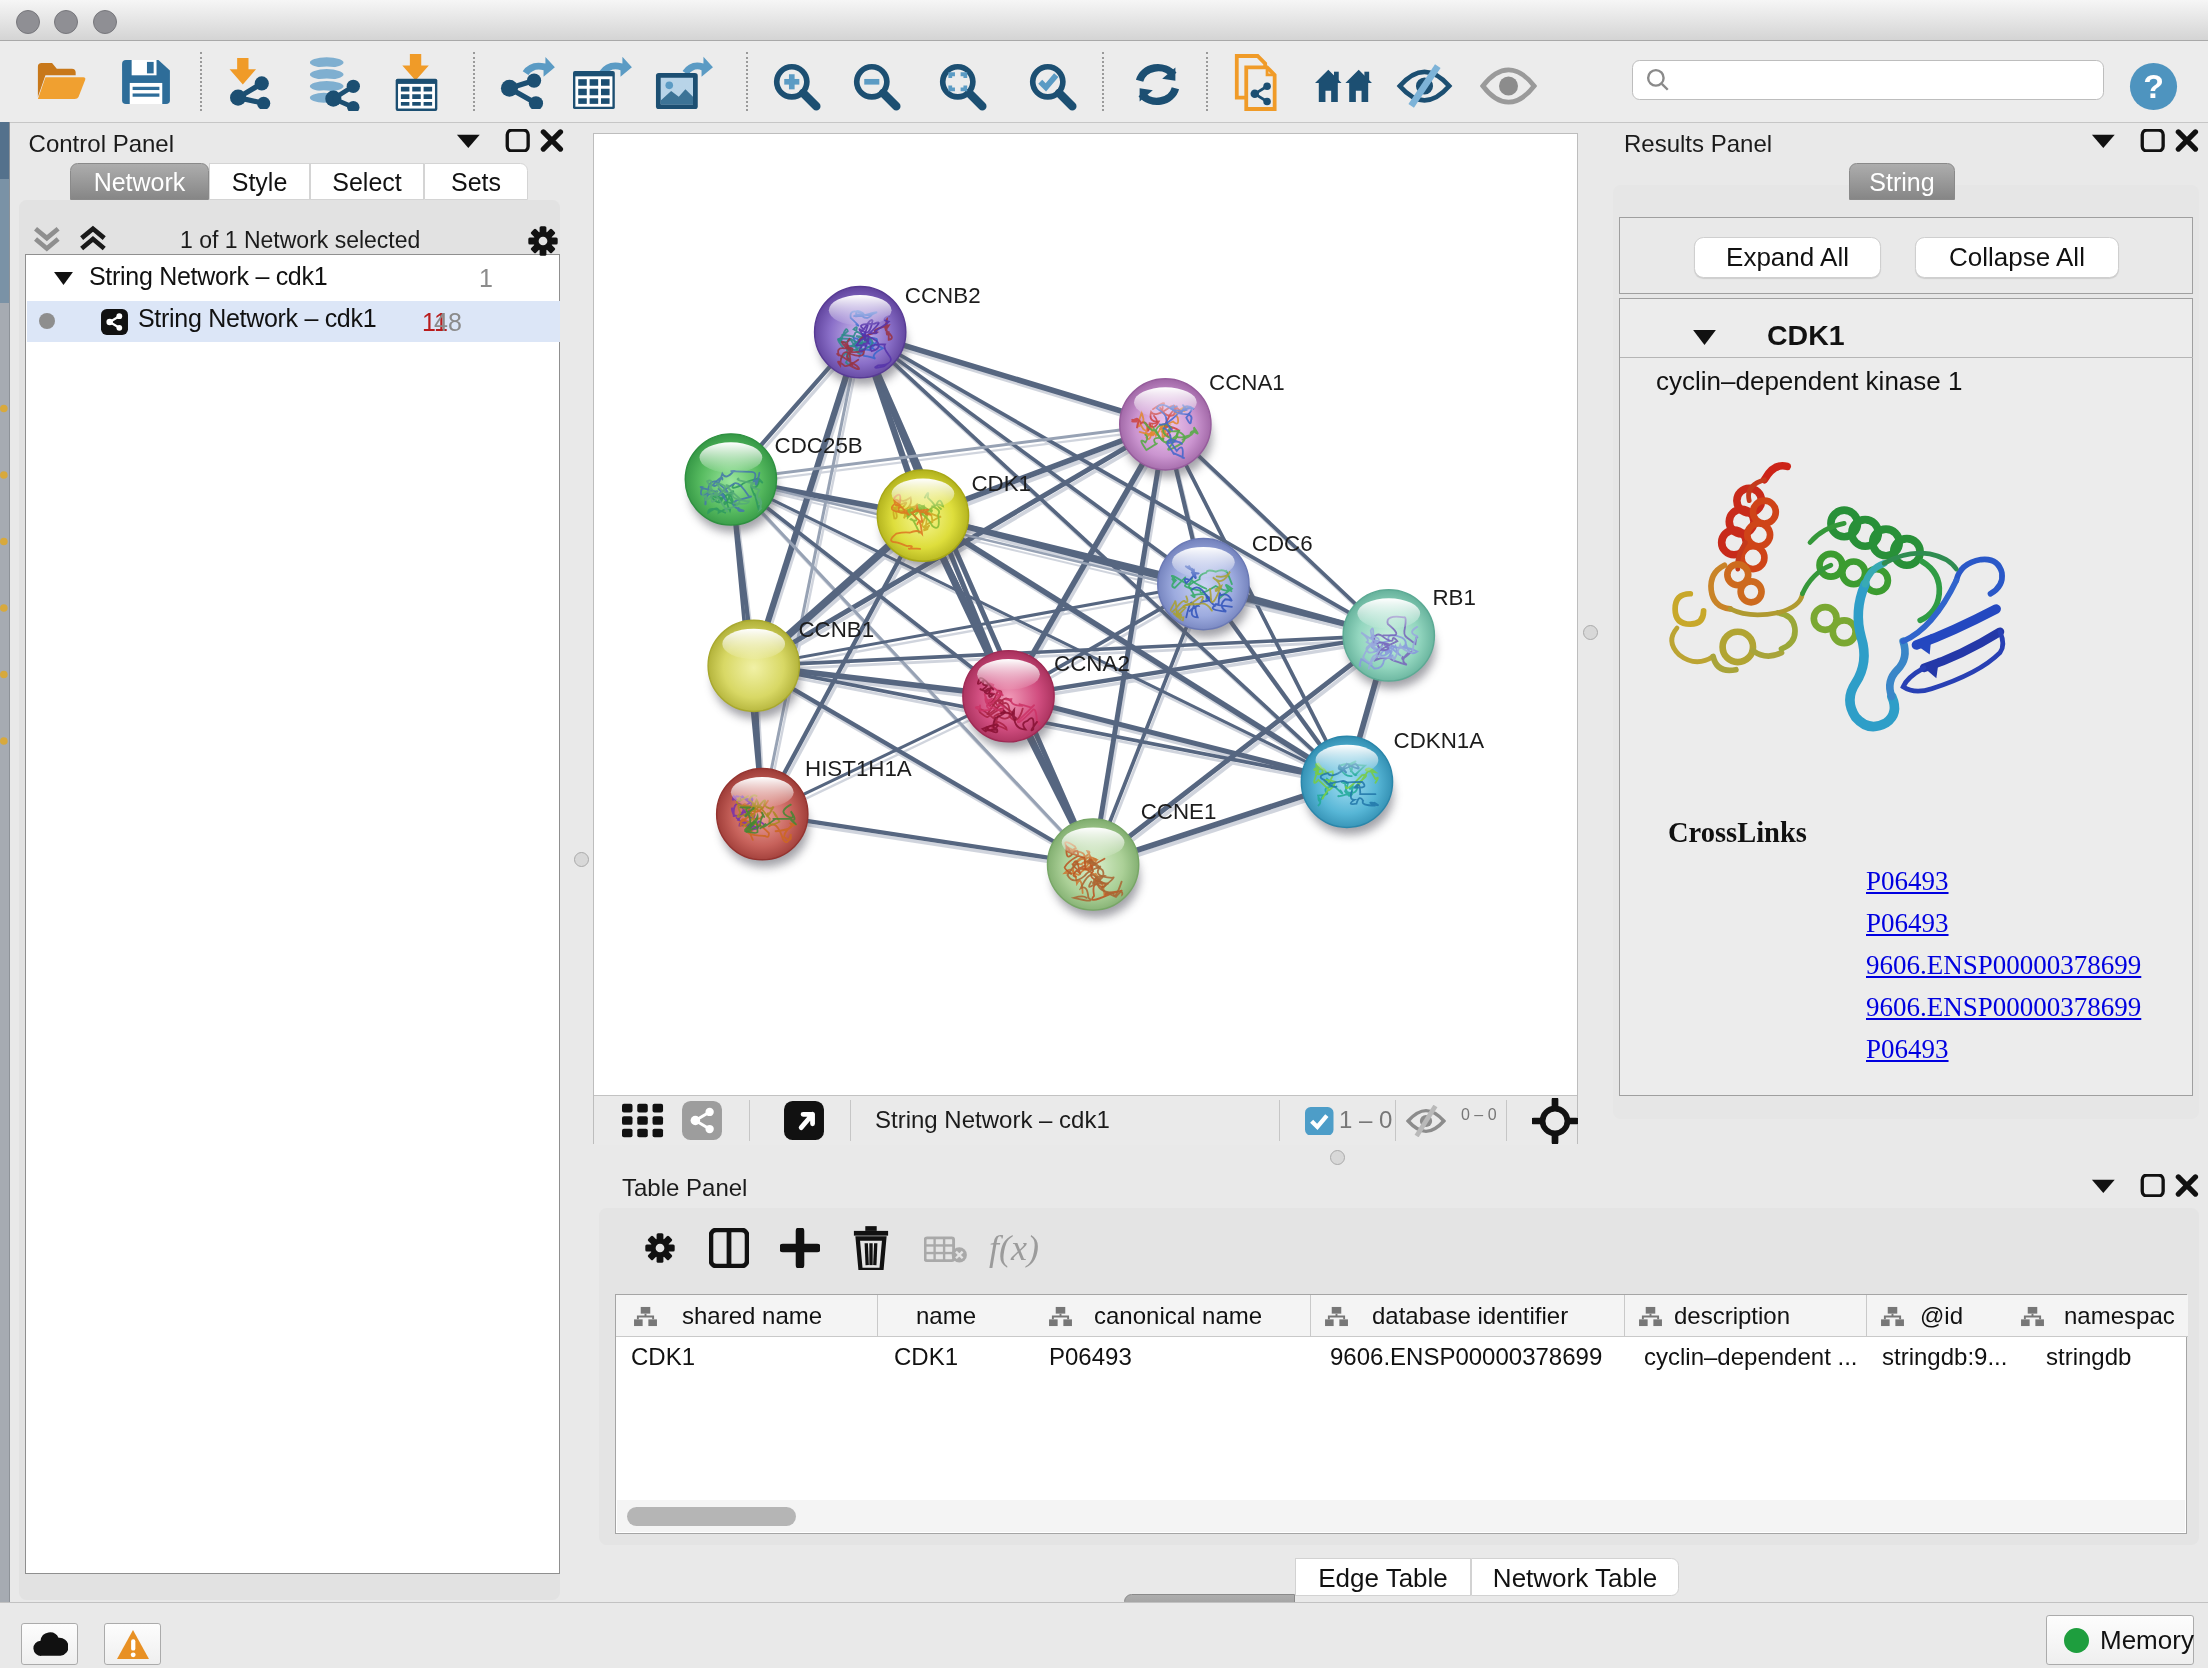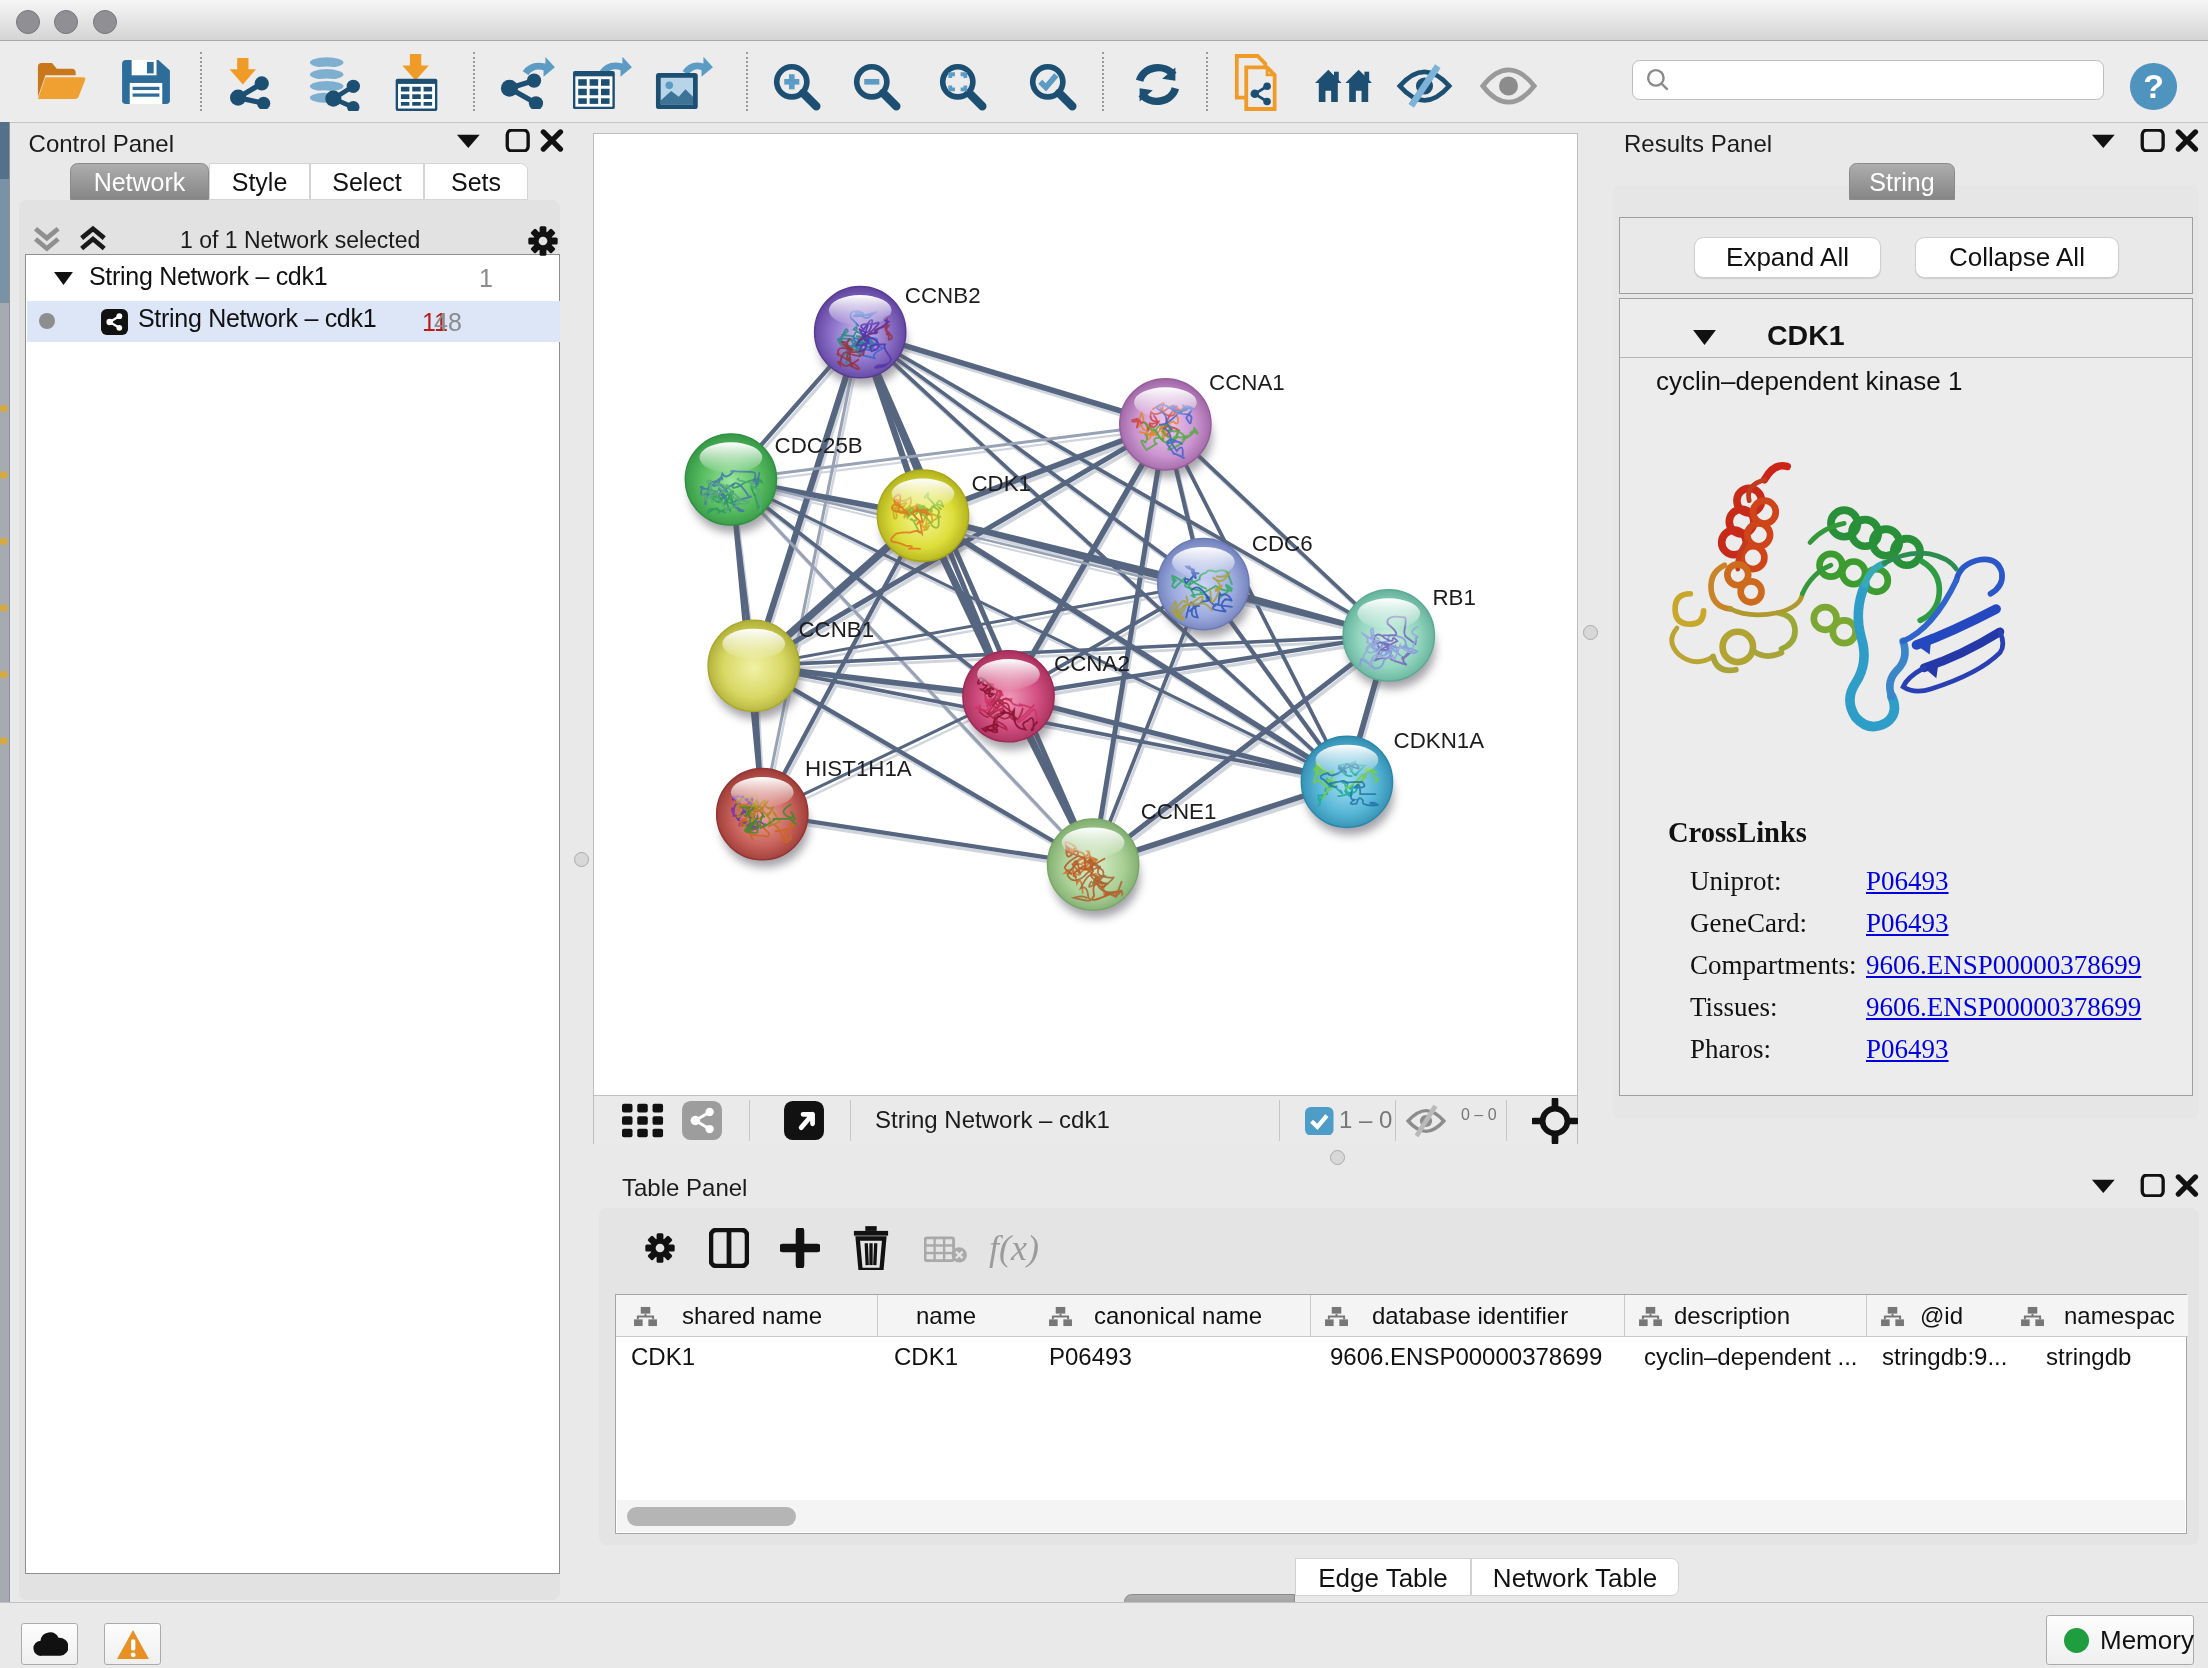--- a/index.html
+++ b/index.html
@@ -827,23 +827,20 @@
         <path d="M258 200 Q290 186 314 136" stroke="#3064cc" stroke-width="6"></path>
         <path d="M356 166 Q310 190 272 204" stroke="#2448c0" stroke-width="10"></path>
         <path d="M272 204 l16 -12 l-2 22 Z" fill="#2448c0" stroke="none"></path>
         <path d="M360 190 Q318 216 280 228" stroke="#2438a8" stroke-width="9"></path>
         <path d="M280 228 l16 -11 l-3 22 Z" fill="#2438a8" stroke="none"></path>
         <path d="M280 228 Q262 238 258 248 Q270 256 288 250 Q338 234 360 212 Q366 204 360 190" stroke="#2840b4" stroke-width="5"></path>
         <path d="M238 118 Q262 104 286 108 Q306 112 314 124" stroke="#2f8c50" stroke-width="5"></path>
       </g>
     </svg>
   <div class="serif" style="position:absolute;left:48px;top:518px;font-size:28.5px;font-weight:bold;color:#111;">CrossLinks</div>
-  <div class="serif" style="position:absolute;left:70px;top:561px;font-size:27px;color:#111;line-height:42px;">
-    Uniprot:<br>GeneCard:<br>Compartments:<br>Tissues:<br>Pharos:
-  </div>
   <div class="serif xlink" style="position:absolute;left:246px;top:561px;font-size:27px;line-height:42px;">
     P06493<br>P06493<br>9606.ENSP00000378699<br>9606.ENSP00000378699<br>P06493
   </div>
 </div>
 
 <div class="abs" style="left:599px;top:1168px;width:1609px;height:57px;">
   <div class="ptitle abs" style="left:23px;top:5.7px;">Table Panel</div>
 </div>
 <svg class="abs" style="left:2090px;top:1174px;" width="114" height="23" viewBox="0 0 120 24">
   <path d="M2 6 L26 6 L14 20 Z" fill="#111"></path>

